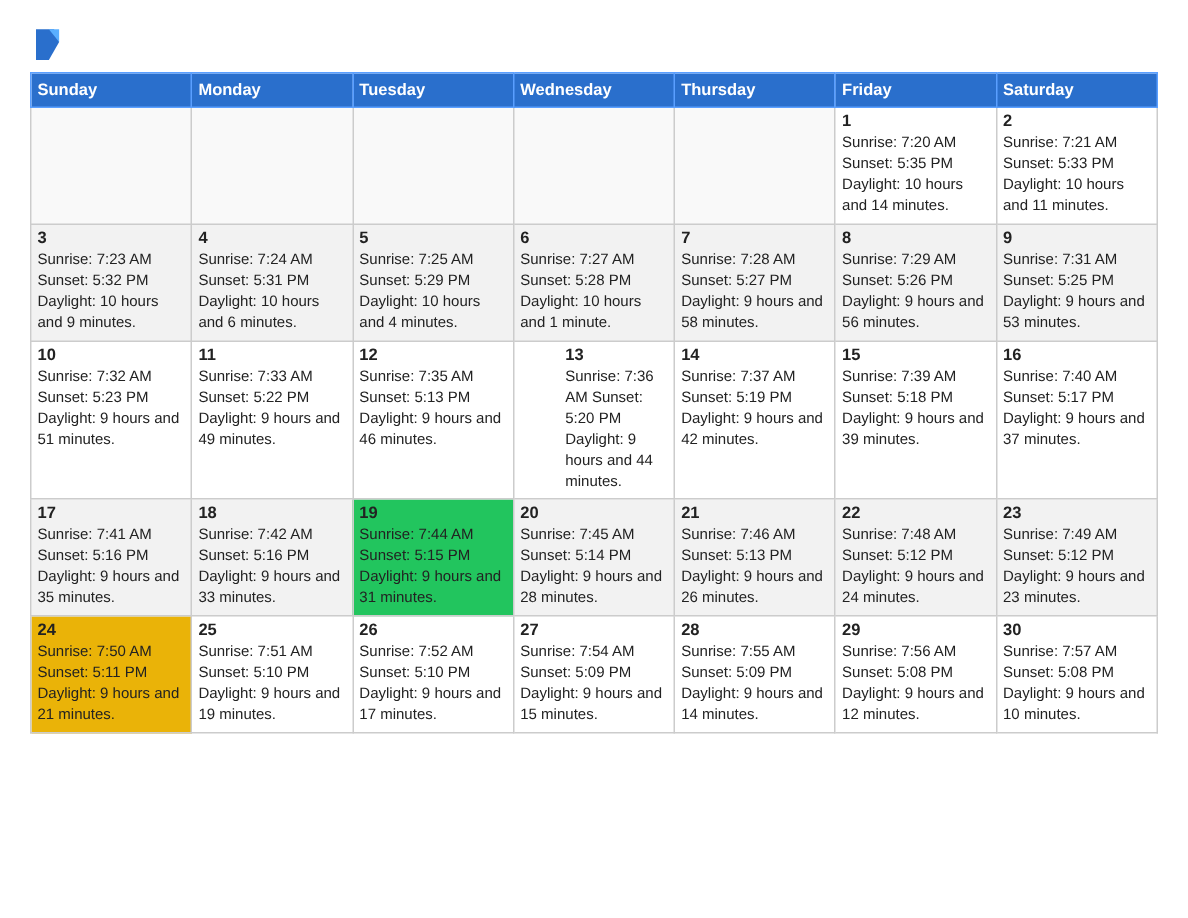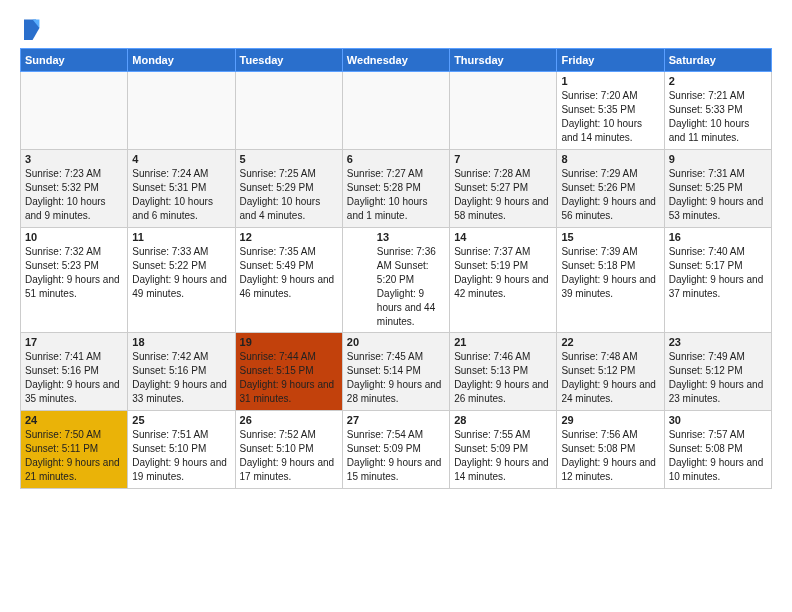--- a/index.html
+++ b/index.html
@@ -208,21 +208,21 @@
           </td>
           <td style="background: rgb(255, 255, 255);">
             <span class="day-num">11</span>
             <div class="day-info">Sunrise: 7:33 AM
 Sunset: 5:22 PM
 Daylight: 9 hours and 49 minutes.</div>
           </td>
           <td style="background: rgb(255, 255, 255);">
             <span class="day-num">12</span>
             <div class="day-info">Sunrise: 7:35 AM
-Sunset: 5:49 PM
+Sunset: 5:13 PM
 Daylight: 9 hours and 46 minutes.</div>
           </td>
           <td style="background: rgb(255, 255, 255); padding-left: 34px;">
             <span class="day-num">13</span>
             <div class="day-info">Sunrise: 7:36 AM
 Sunset: 5:20 PM
 Daylight: 9 hours and 44 minutes.</div>
           </td>
           <td style="background: rgb(255, 255, 255);">
             <span class="day-num">14</span>
@@ -249,21 +249,21 @@
             <div class="day-info">Sunrise: 7:41 AM
 Sunset: 5:16 PM
 Daylight: 9 hours and 35 minutes.</div>
           </td>
           <td style="background: rgb(242, 242, 242);">
             <span class="day-num">18</span>
             <div class="day-info">Sunrise: 7:42 AM
 Sunset: 5:16 PM
 Daylight: 9 hours and 33 minutes.</div>
           </td>
-          <td style="background: #c2410c;">
+          <td style="background: #22c55e;">
             <span class="day-num">19</span>
             <div class="day-info">Sunrise: 7:44 AM
 Sunset: 5:15 PM
 Daylight: 9 hours and 31 minutes.</div>
           </td>
           <td style="background: rgb(242, 242, 242); margin-top: 24px;">
             <span class="day-num">20</span>
             <div class="day-info">Sunrise: 7:45 AM
 Sunset: 5:14 PM
 Daylight: 9 hours and 28 minutes.</div>

